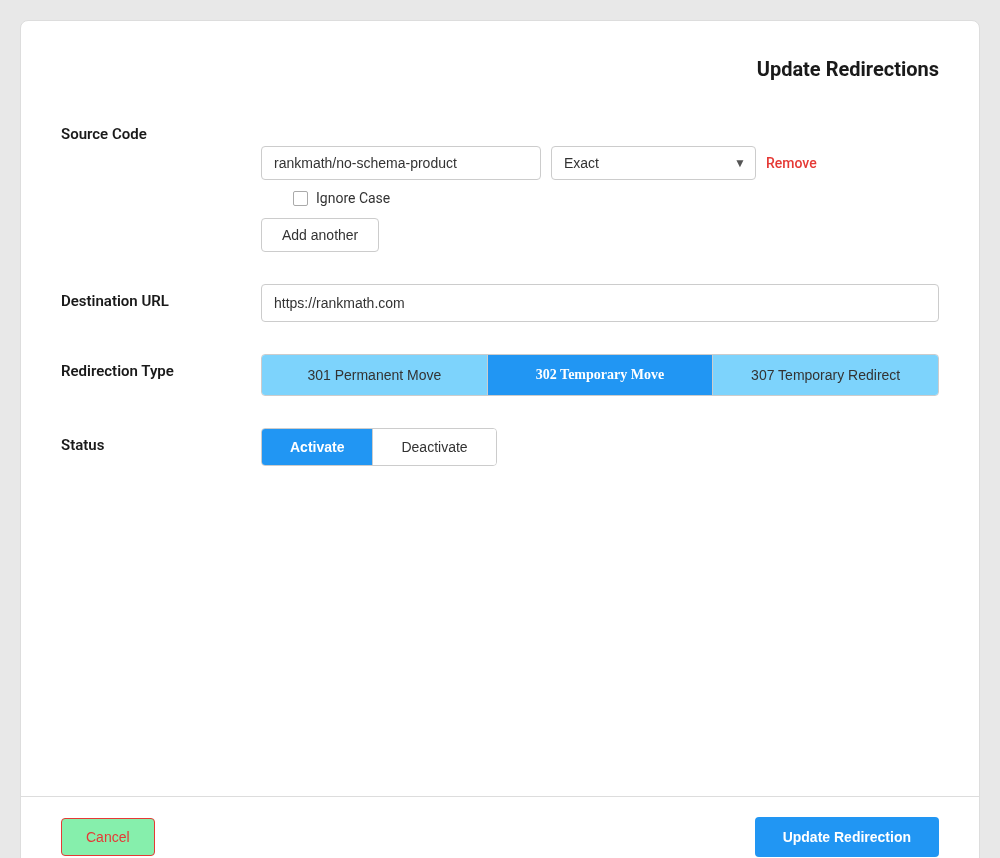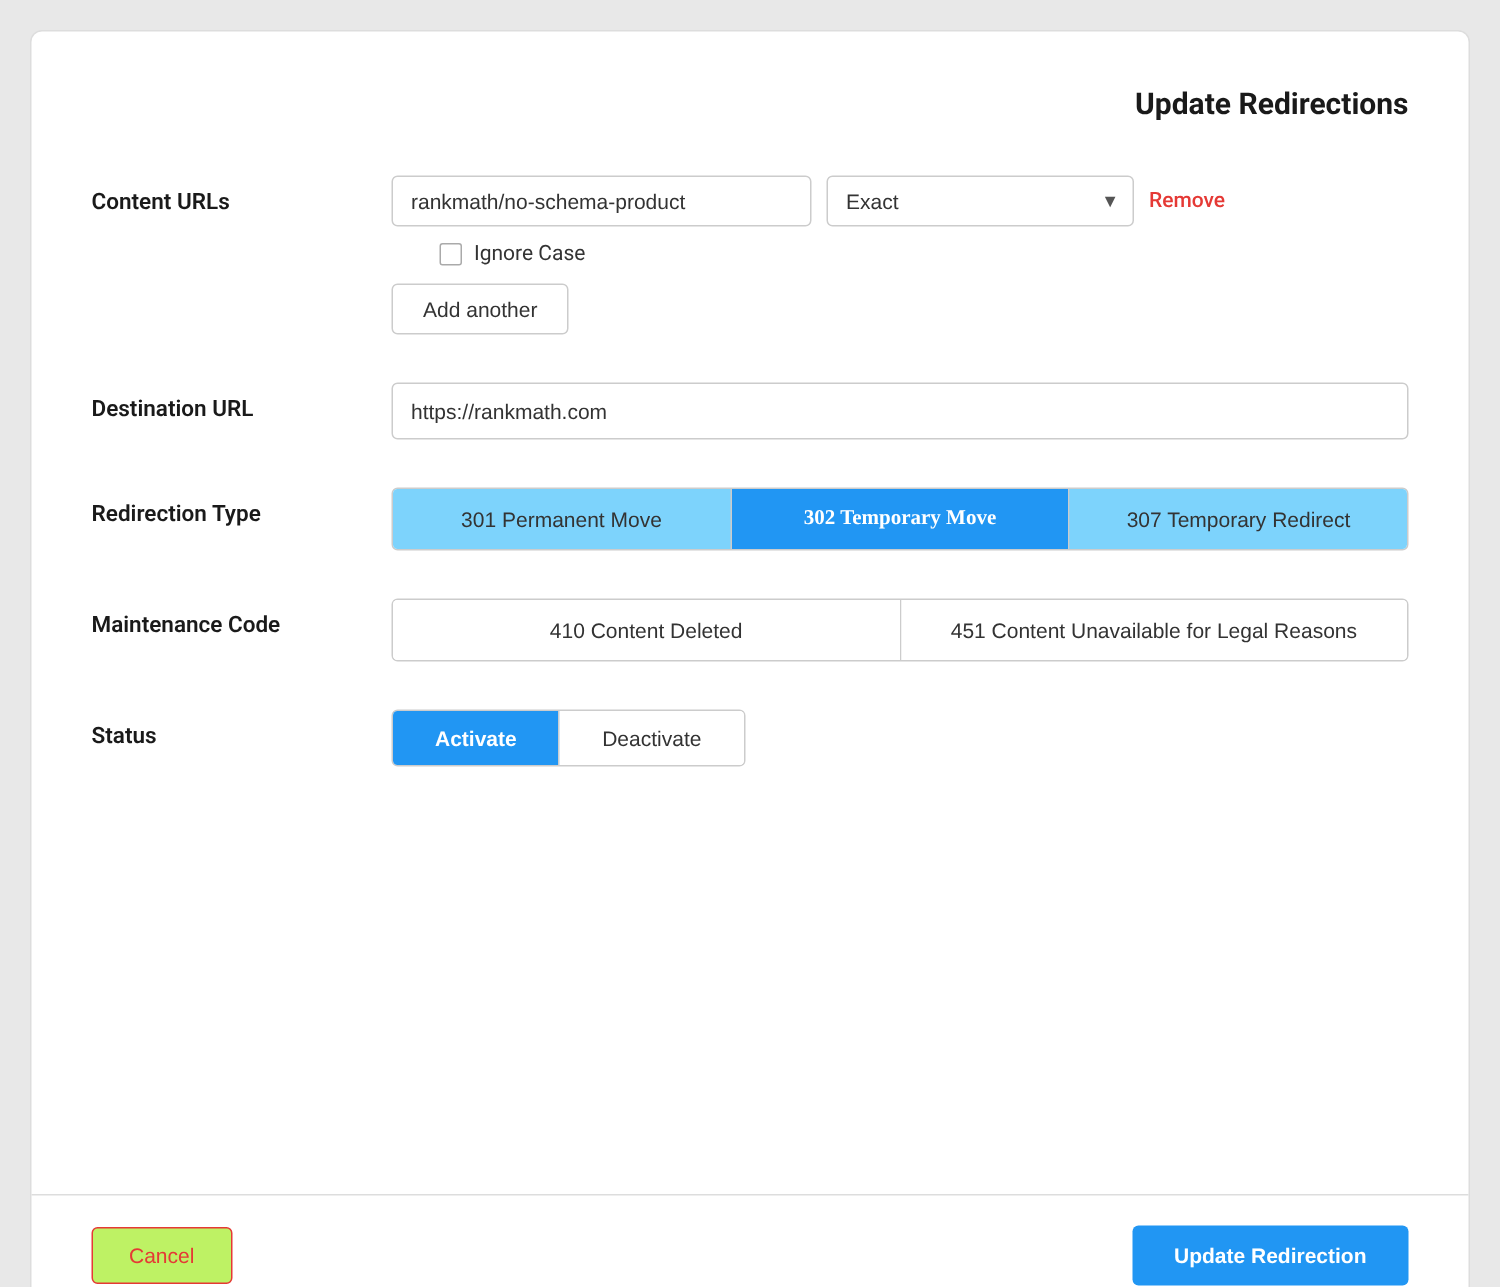--- a/index.html
+++ b/index.html
@@ -45,20 +45,21 @@
       padding-top: 8px;
     }
     .form-control {
       flex: 1;
     }
     .source-url-row {
       display: flex;
       align-items: center;
       gap: 10px;
       margin-bottom: 10px;
+      margin-top: 29px;
     }
     .text-input {
       border: 1px solid #ccc;
       border-radius: 4px;
       padding: 8px 12px;
       font-size: 14px;
       color: #333;
       outline: none;
     }
     .source-url-input {
@@ -205,21 +206,21 @@
       display: flex;
       justify-content: space-between;
       align-items: center;
     }
     .cancel-btn {
       border: 1px solid #e53935;
       border-radius: 4px;
       padding: 10px 24px;
       font-size: 14px;
       color: #e53935;
-      background: #bef264;
+      background: #86efac;
       cursor: pointer;
     }
     .update-btn {
       border: none;
       border-radius: 4px;
       padding: 12px 28px;
       font-size: 14px;
       color: #fff;
       background: #2196f3;
       cursor: pointer;
@@ -227,21 +228,21 @@
     }
   </style>
 </head>
 <body>
 
 <div class="dialog">
   <div class="dialog-body">
     <h2 class="dialog-title">Update Redirections</h2>
 
     <div class="form-row">
-      <div class="form-label">Content URLs</div>
+      <div class="form-label">Source Code</div>
       <div class="form-control">
         <div class="source-url-row">
           <input type="text" class="text-input source-url-input" value="rankmath/no-schema-product" style="">
           <div class="select-wrapper">
             <select class="select-input">
               <option>Exact</option>
               <option>Contains</option>
               <option>Starts With</option>
               <option>Ends With</option>
               <option>Regex</option>
@@ -269,29 +270,20 @@
       <div class="form-label">Redirection Type</div>
       <div class="form-control">
         <div class="redirection-type-group">
           <button class="type-btn">301 Permanent Move</button>
           <button class="type-btn active">302 Temporary Move</button>
           <button class="type-btn">307 Temporary Redirect</button>
         </div>
       </div>
     </div>
 
-    <div class="form-row">
-      <div class="form-label">Maintenance Code</div>
-      <div class="form-control">
-        <div class="maintenance-group">
-          <button class="maintenance-btn">410 Content Deleted</button>
-          <button class="maintenance-btn">451 Content Unavailable for Legal Reasons</button>
-        </div>
-      </div>
-    </div>
 
     <div class="form-row">
       <div class="form-label">Status</div>
       <div class="form-control">
         <div class="status-group">
           <button class="status-btn active">Activate</button>
           <button class="status-btn">Deactivate</button>
         </div>
       </div>
     </div>

